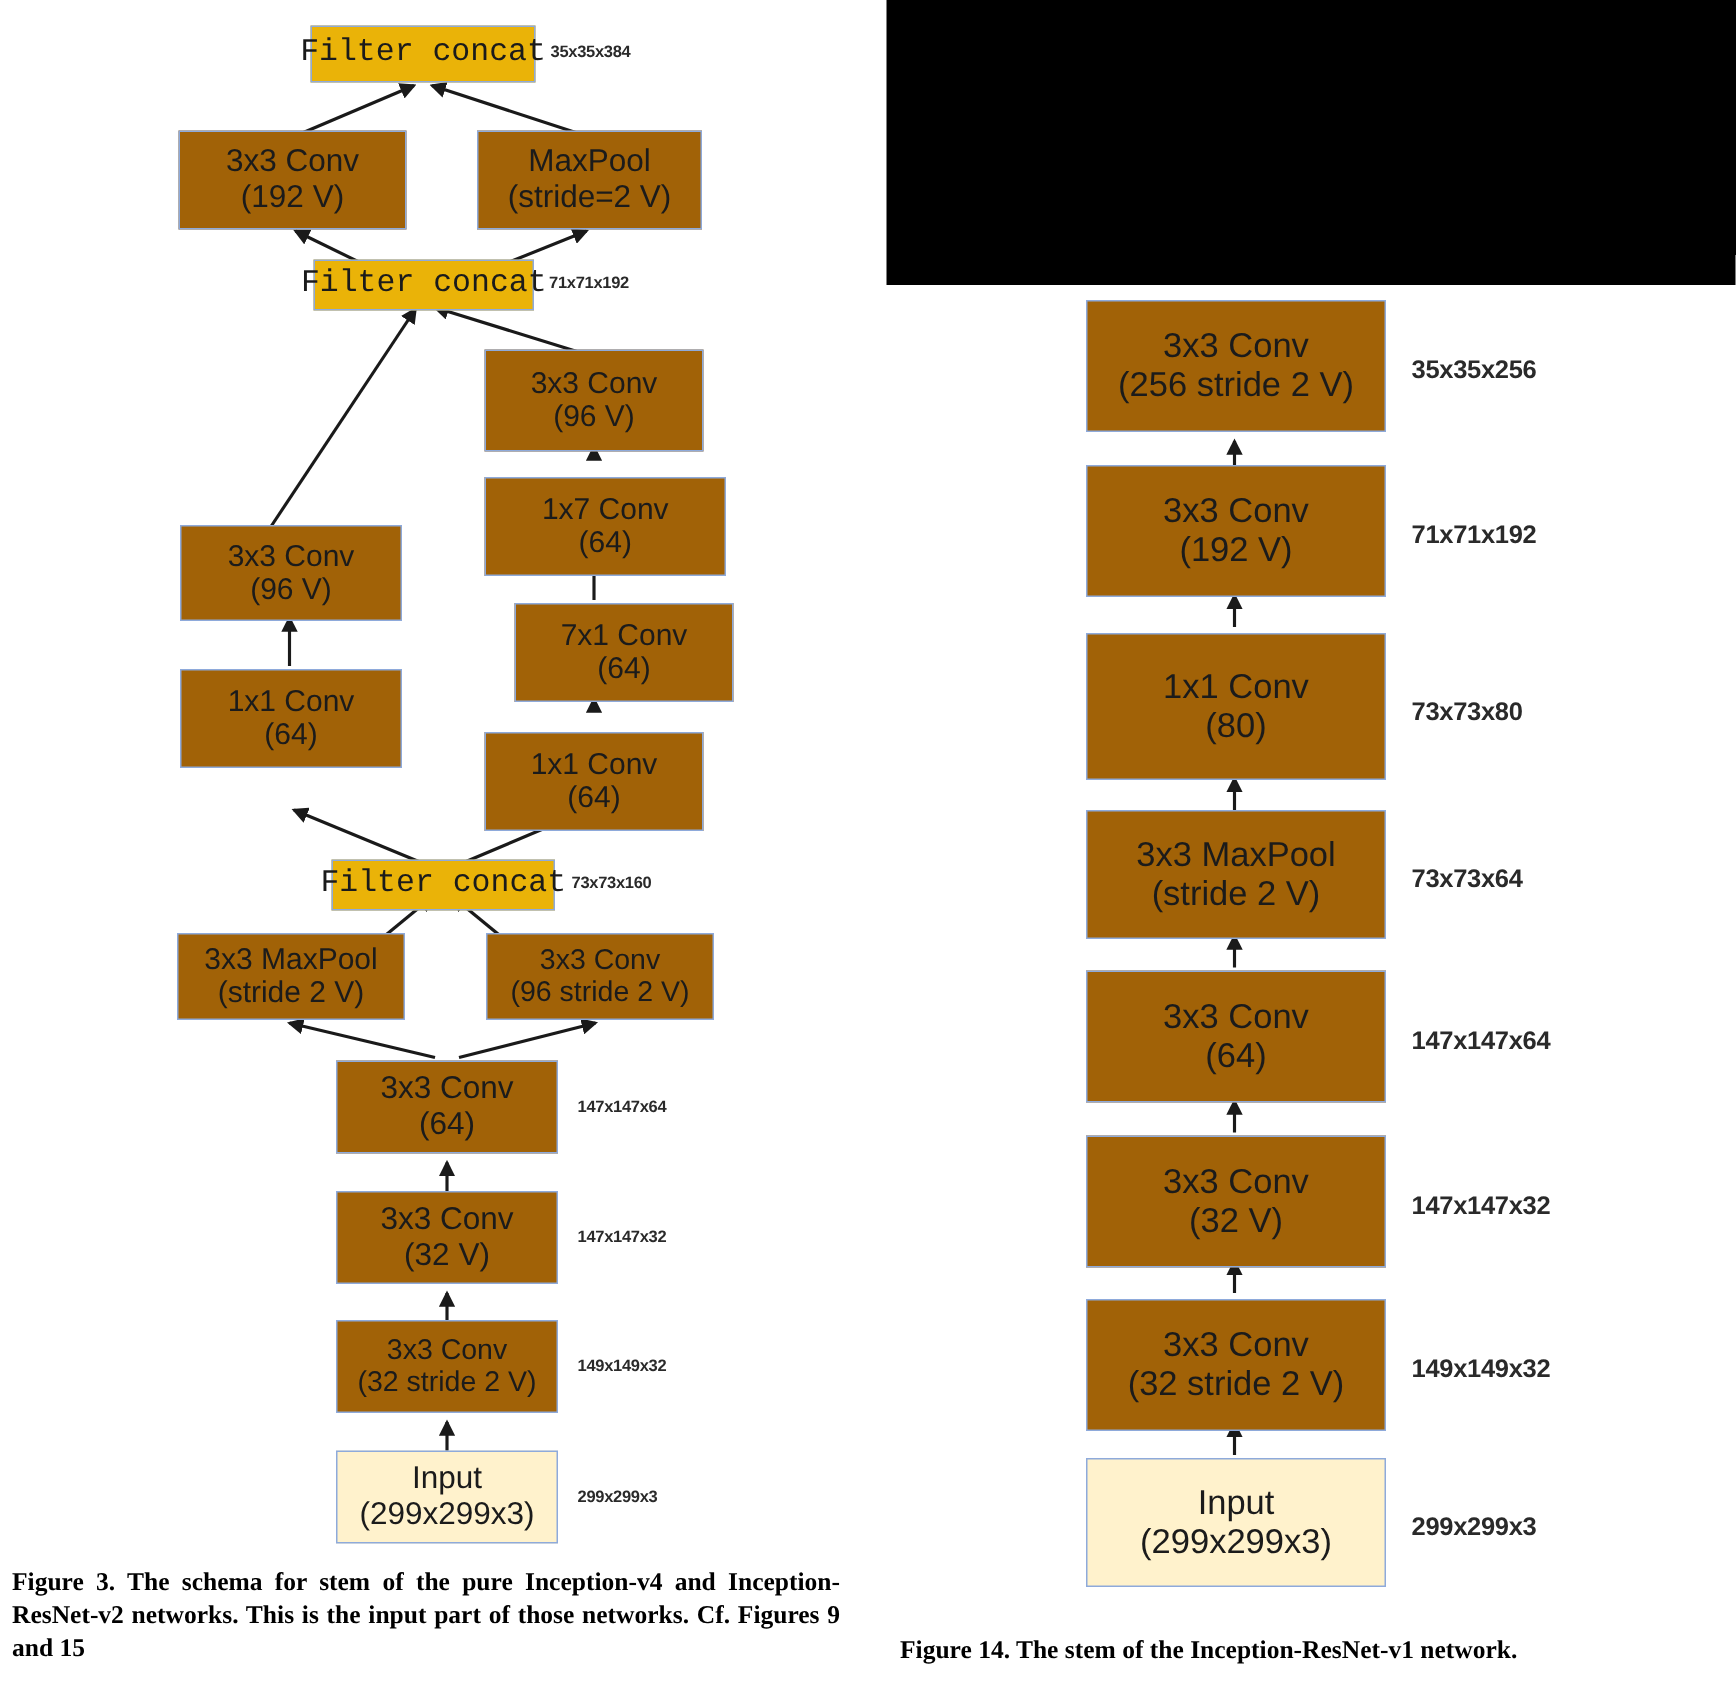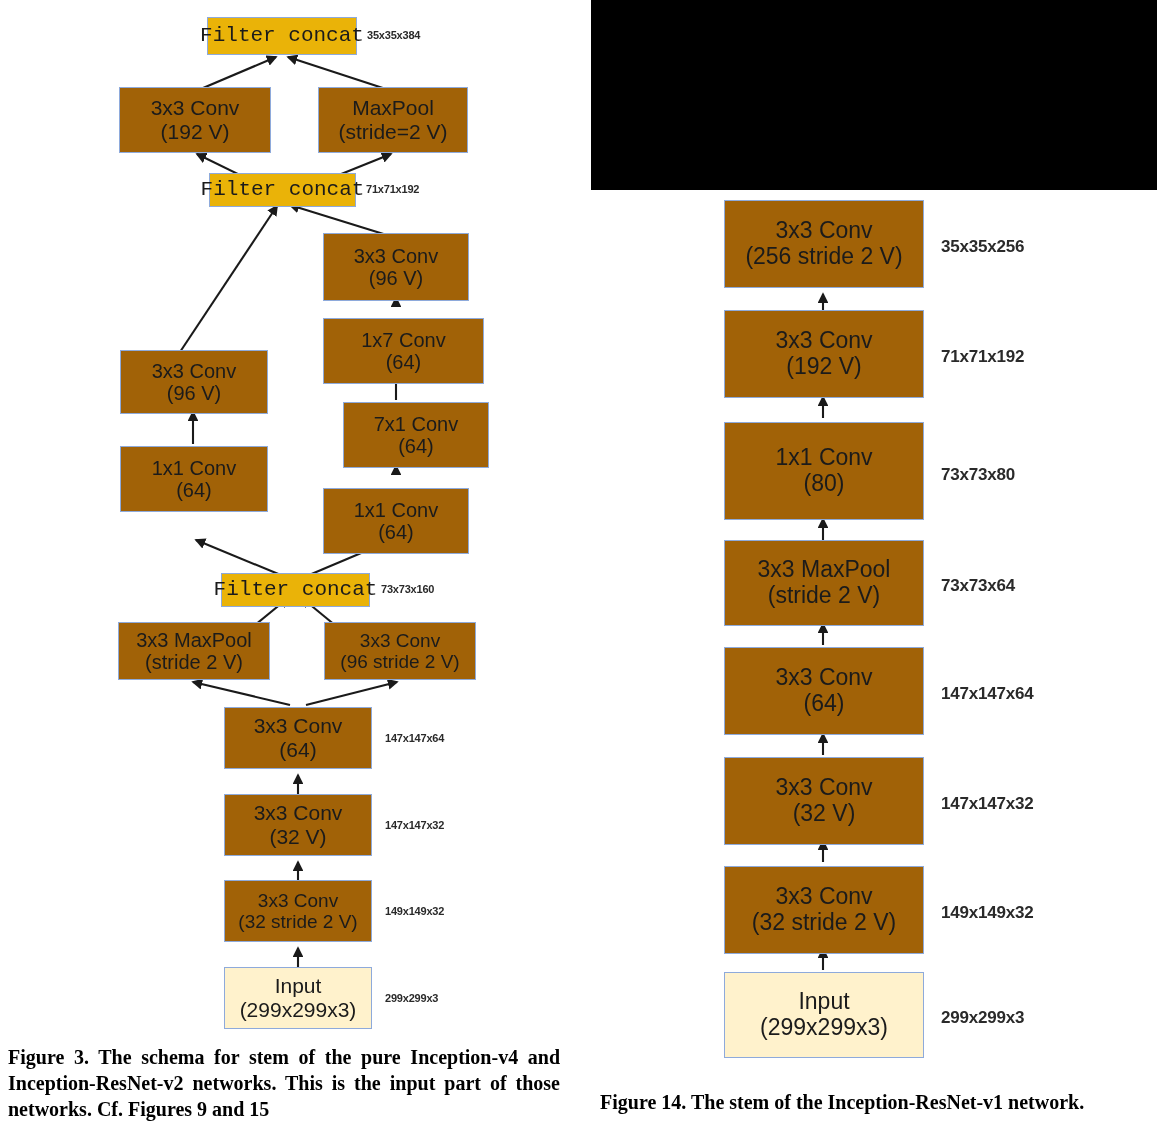--- a/index.html
+++ b/index.html
@@ -44,21 +44,21 @@
     white-space:nowrap;font-family:"Liberation Sans", sans-serif;
     letter-spacing:-0.2px;
     text-align:center;
   }
   .dim.big{font-size:17px;}
 
   
   .caption{
     position:absolute;
     font-family:"Liberation Serif", serif;
-    font-size:20px;color:#000;line-height:1.30;
+    font-size:17px;color:#000;line-height:1.30;
     font-weight:bold;
   }
   .caption.justify{text-align:justify;}
 </style>
 </head>
 <body>
 
 <div class="stage">
 
   <div class="redaction" style="left:591px;top:0px;width:566px;height:190px;"></div>

